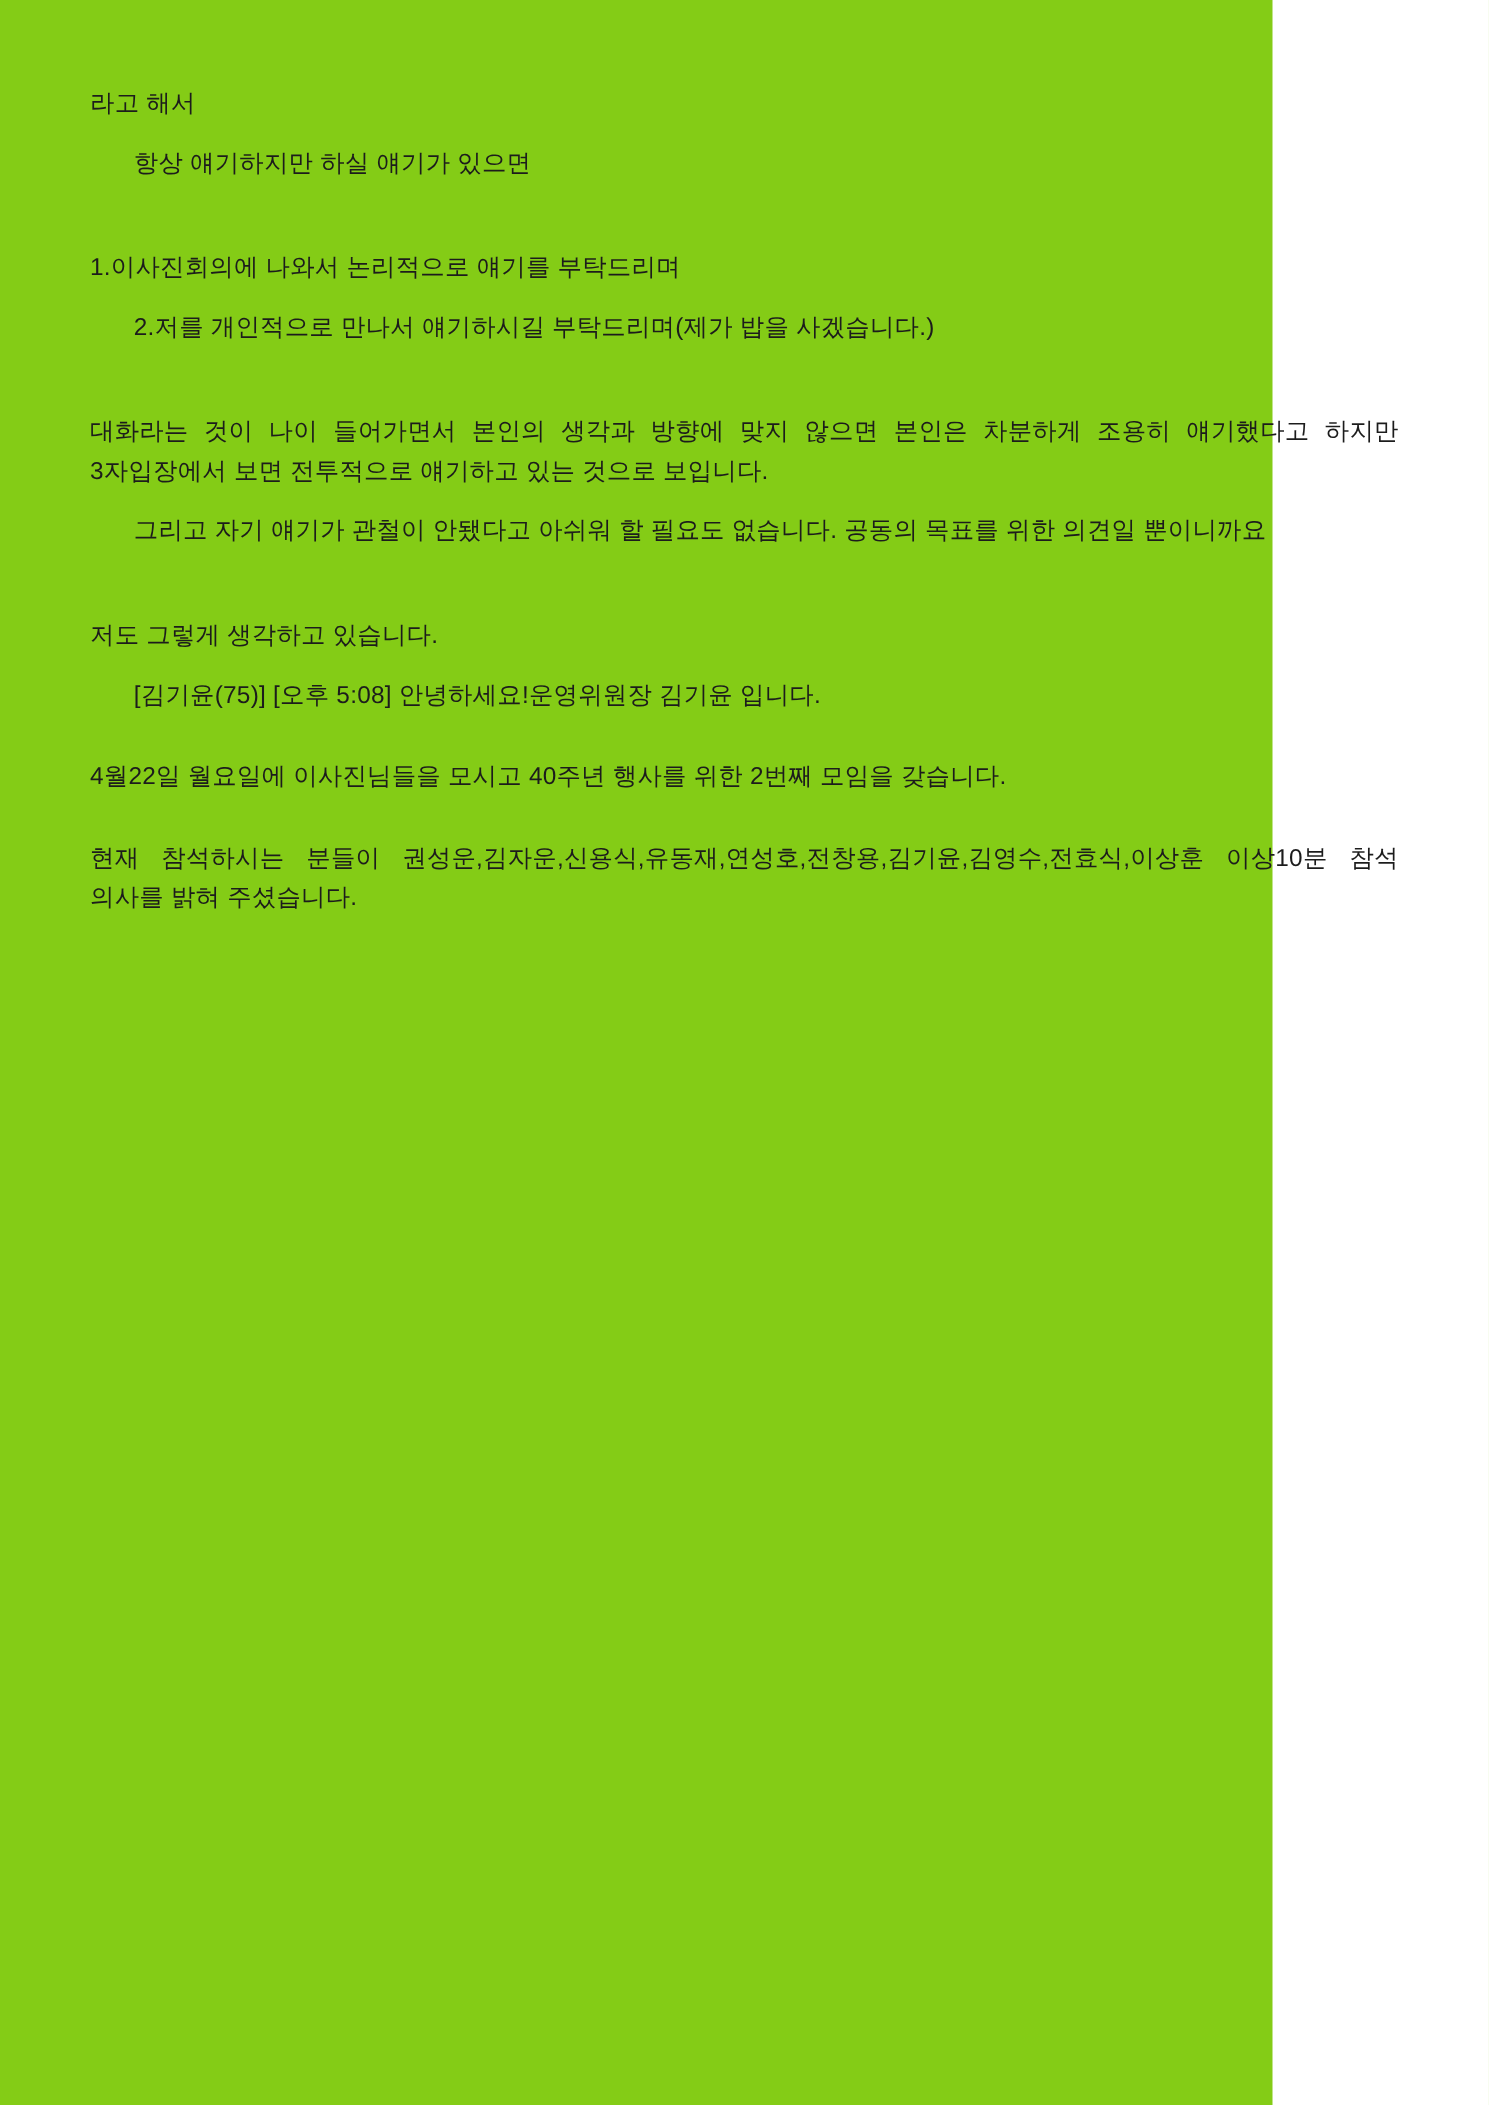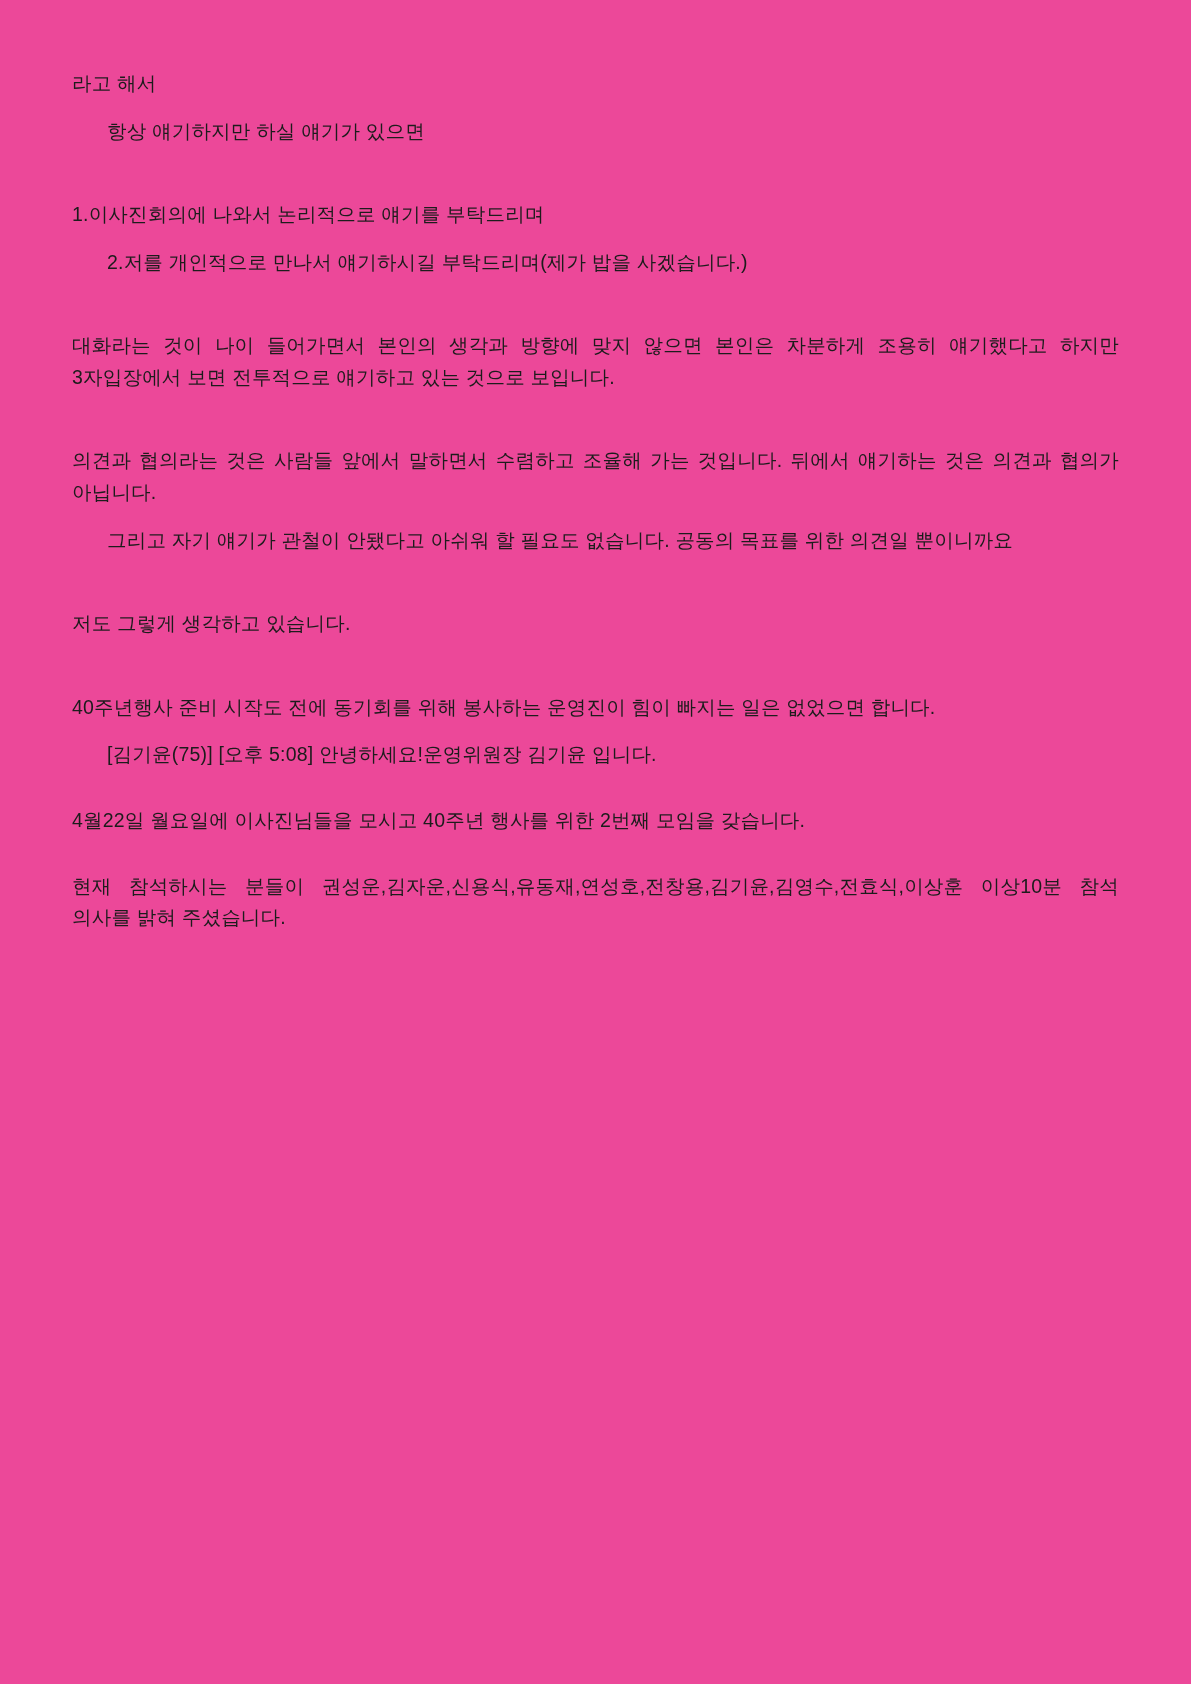--- a/index.html
+++ b/index.html
@@ -7,25 +7,25 @@
     padding: 0;
     background: #ffffff;
   }
   body {
     width: 1191px;
     min-height: 1684px;
     font-family: "Liberation Sans", "DejaVu Sans", sans-serif;
     color: #1a1a1a;
   }
   .page {
-    width: 1191px;
+    width: 1018px;
     min-height: 1684px;
     box-sizing: border-box;
     padding: 62px 72px 40px 72px;
-    background: #ec4899;
+    background: #84cc16;
   }
   .doc-body {
     width: 1047px;
   }
   .para {
     font-size: 19.5px;
     line-height: 1.62;
     letter-spacing: 0.2px;
     color: #1c1c1c;
     text-align: justify;
@@ -50,22 +50,20 @@
 <body>
 
 <div class="page">
   <div class="doc-body">
 
     <p class="para spacer-none">라고 해서</p>
     <p class="para spacer-sm">항상 얘기하지만 하실 얘기가 있으면</p>
     <p class="para spacer-lg">1.이사진회의에 나와서 논리적으로 얘기를 부탁드리며</p>
     <p class="para spacer-sm">2.저를 개인적으로 만나서 얘기하시길 부탁드리며(제가 밥을 사겠습니다.)</p>
     <p class="para spacer-lg">대화라는 것이 나이 들어가면서 본인의 생각과 방향에 맞지 않으면 본인은 차분하게 조용히 얘기했다고 하지만 3자입장에서 보면 전투적으로 얘기하고 있는 것으로 보입니다.</p>
-    <p class="para spacer-lg">의견과 협의라는 것은 사람들 앞에서 말하면서 수렴하고 조율해 가는 것입니다. 뒤에서 얘기하는 것은 의견과 협의가 아닙니다.</p>
     <p class="para spacer-sm">그리고 자기 얘기가 관철이 안됐다고 아쉬워 할 필요도 없습니다. 공동의 목표를 위한 의견일 뿐이니까요</p>
     <p class="para spacer-lg">저도 그렇게 생각하고 있습니다.</p>
-    <p class="para spacer-lg">40주년행사 준비 시작도 전에 동기회를 위해 봉사하는 운영진이 힘이 빠지는 일은 없었으면 합니다.</p>
     <p class="para spacer-sm">[김기윤(75)] [오후 5:08] 안녕하세요!운영위원장 김기윤 입니다.</p>
     <p class="para spacer-md">4월22일 월요일에 이사진님들을 모시고 40주년 행사를 위한 2번째 모임을 갖습니다.</p>
     <p class="para spacer-md">현재 참석하시는 분들이 권성운,김자운,신용식,유동재,연성호,전창용,김기윤,김영수,전효식,이상훈 이상10분 참석 의사를 밝혀 주셨습니다.</p>
 
   </div>
 </div>
 
 </body></html>

